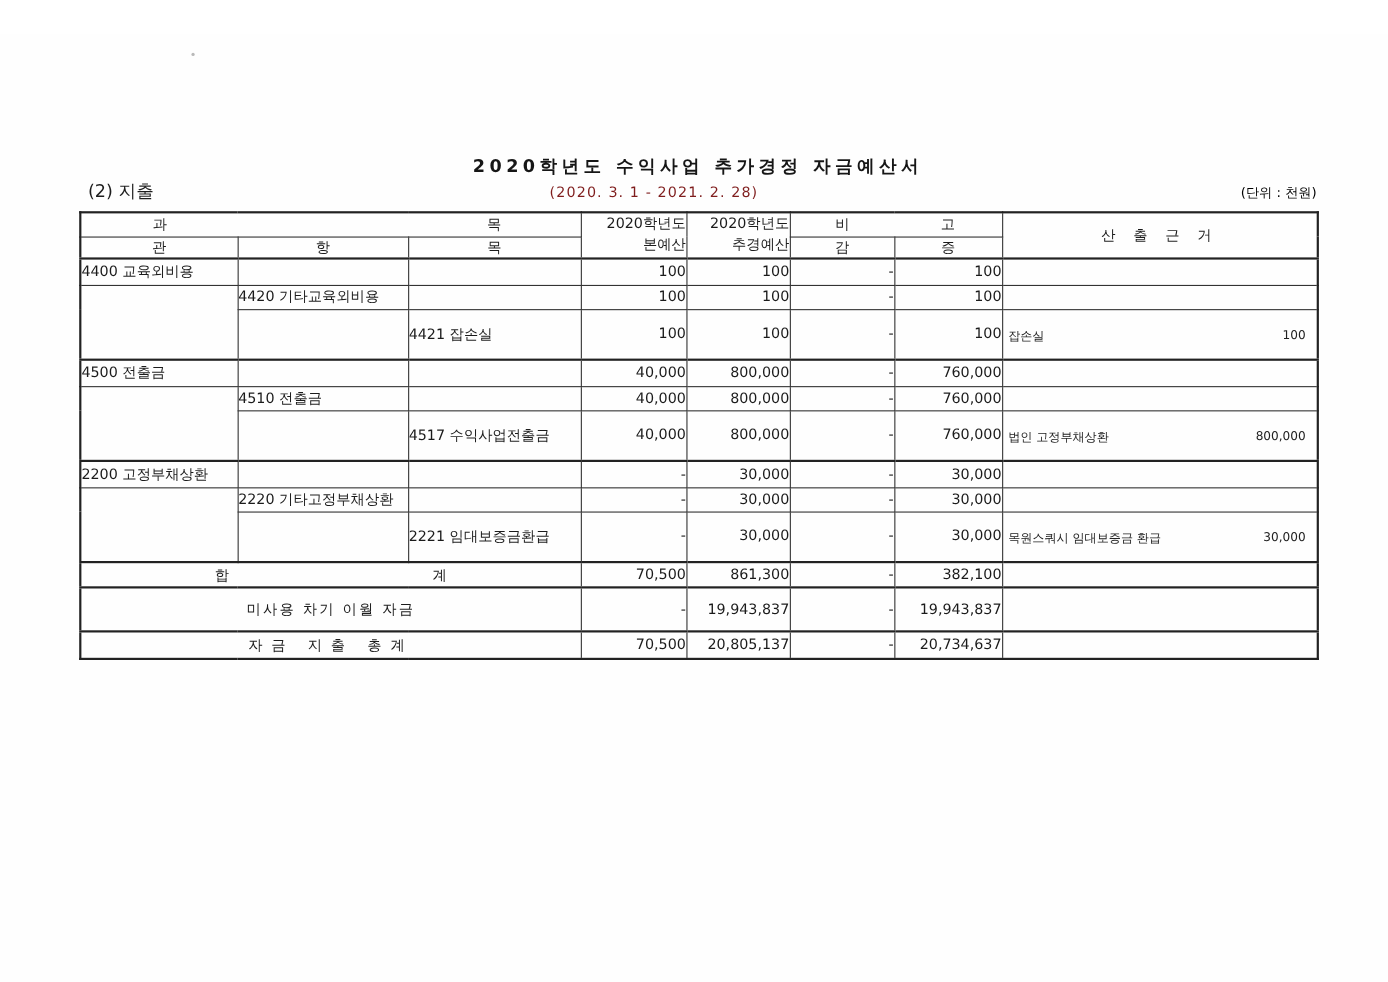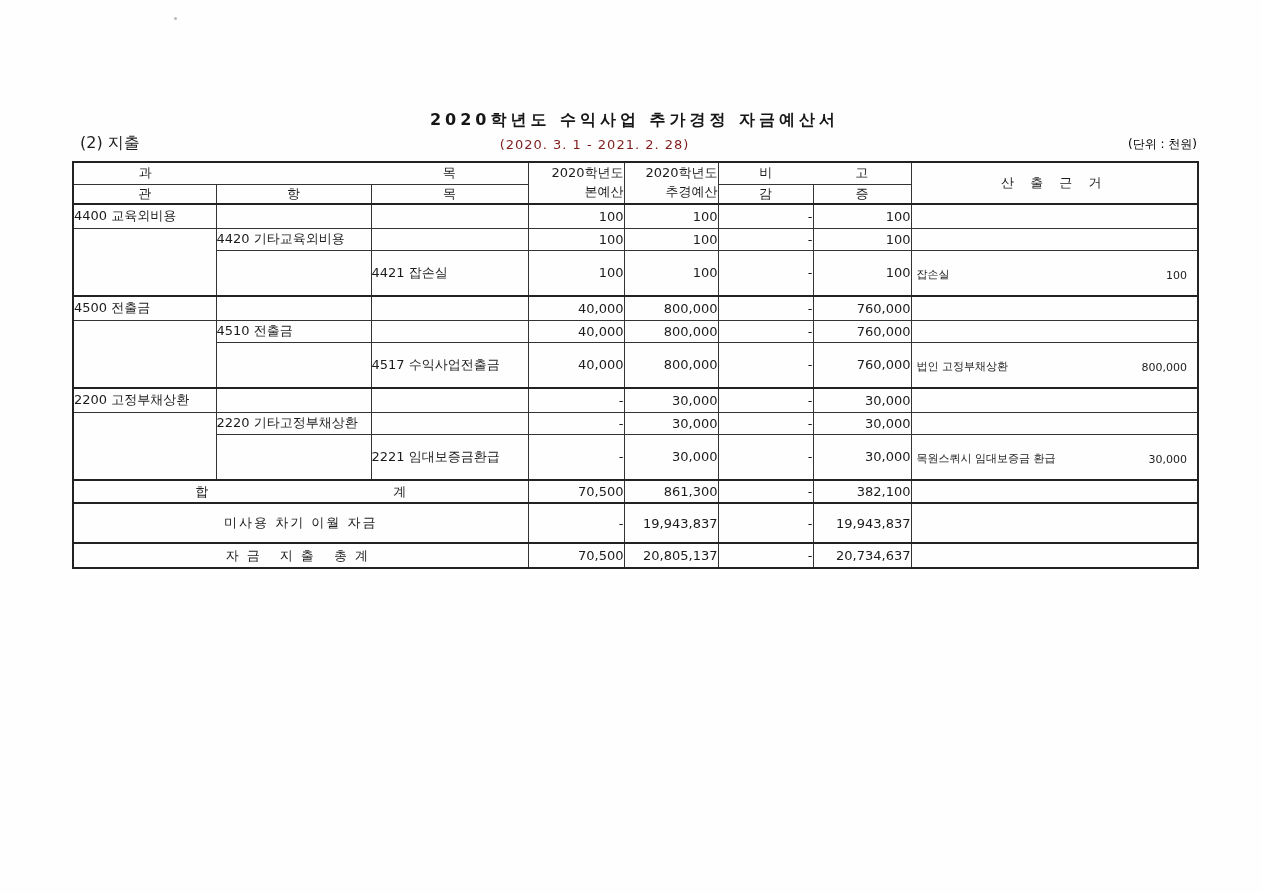--- a/index.html
+++ b/index.html
@@ -4,21 +4,21 @@
 <style>
   html,body{margin:0;padding:0;}
   body{
     width:1262px;height:893px;
     background:#ffffff;
     font-family:"DejaVu Sans","Liberation Sans",sans-serif;
     color:#1b1b1b;
     position:relative;
     overflow:hidden;
   }
-  .page{position:absolute;inset:0;background:#fefefe;}
+  .page{position:absolute;inset:0;background:#fefefe;margin-top:31px;}
   .scan-dot{
     position:absolute;left:174px;top:17px;width:3px;height:3px;
     background:#b9b9b9;border-radius:50%;
   }
   .head-area{position:absolute;left:72px;top:0;width:1125px;}
   .doc-title{
     position:absolute;left:0;top:110px;width:100%;
     text-align:center;font-size:16px;font-weight:bold;
     letter-spacing:4px;color:#161616;
   }
@@ -53,21 +53,21 @@
   td.num{text-align:right;padding-right:9px;font-variant-numeric:tabular-nums;}
   td.top{vertical-align:top;padding-top:4px;}
   td.center{text-align:center;}
   .two-line{white-space:pre-line;text-align:right;line-height:1.45;}
   .hdr-split{display:grid;height:100%;align-items:center;}
   .hdr-split.three{grid-template-columns:143fr 155fr 157fr;}
   .hdr-split.two{grid-template-columns:95fr 98fr;}
   .hdr-split span{text-align:center;}
   .basis-cell{vertical-align:top;}
   .basis-flex{
-    display:flex;justify-content:space-between;align-items:flex-end;
+    display:flex;justify-content:space-between;align-items:flex-start;
     padding:4px 10px 0 5px;font-size:11px;color:#222;
   }
   .sum-label{display:flex;justify-content:center;gap:185px;}
   .total-label{text-align:center;letter-spacing:8px;}
   .plain-center{text-align:center;letter-spacing:2px;}
   .basis-hdr{text-align:center;letter-spacing:6px;}
 </style>
 </head>
 <body>
 

